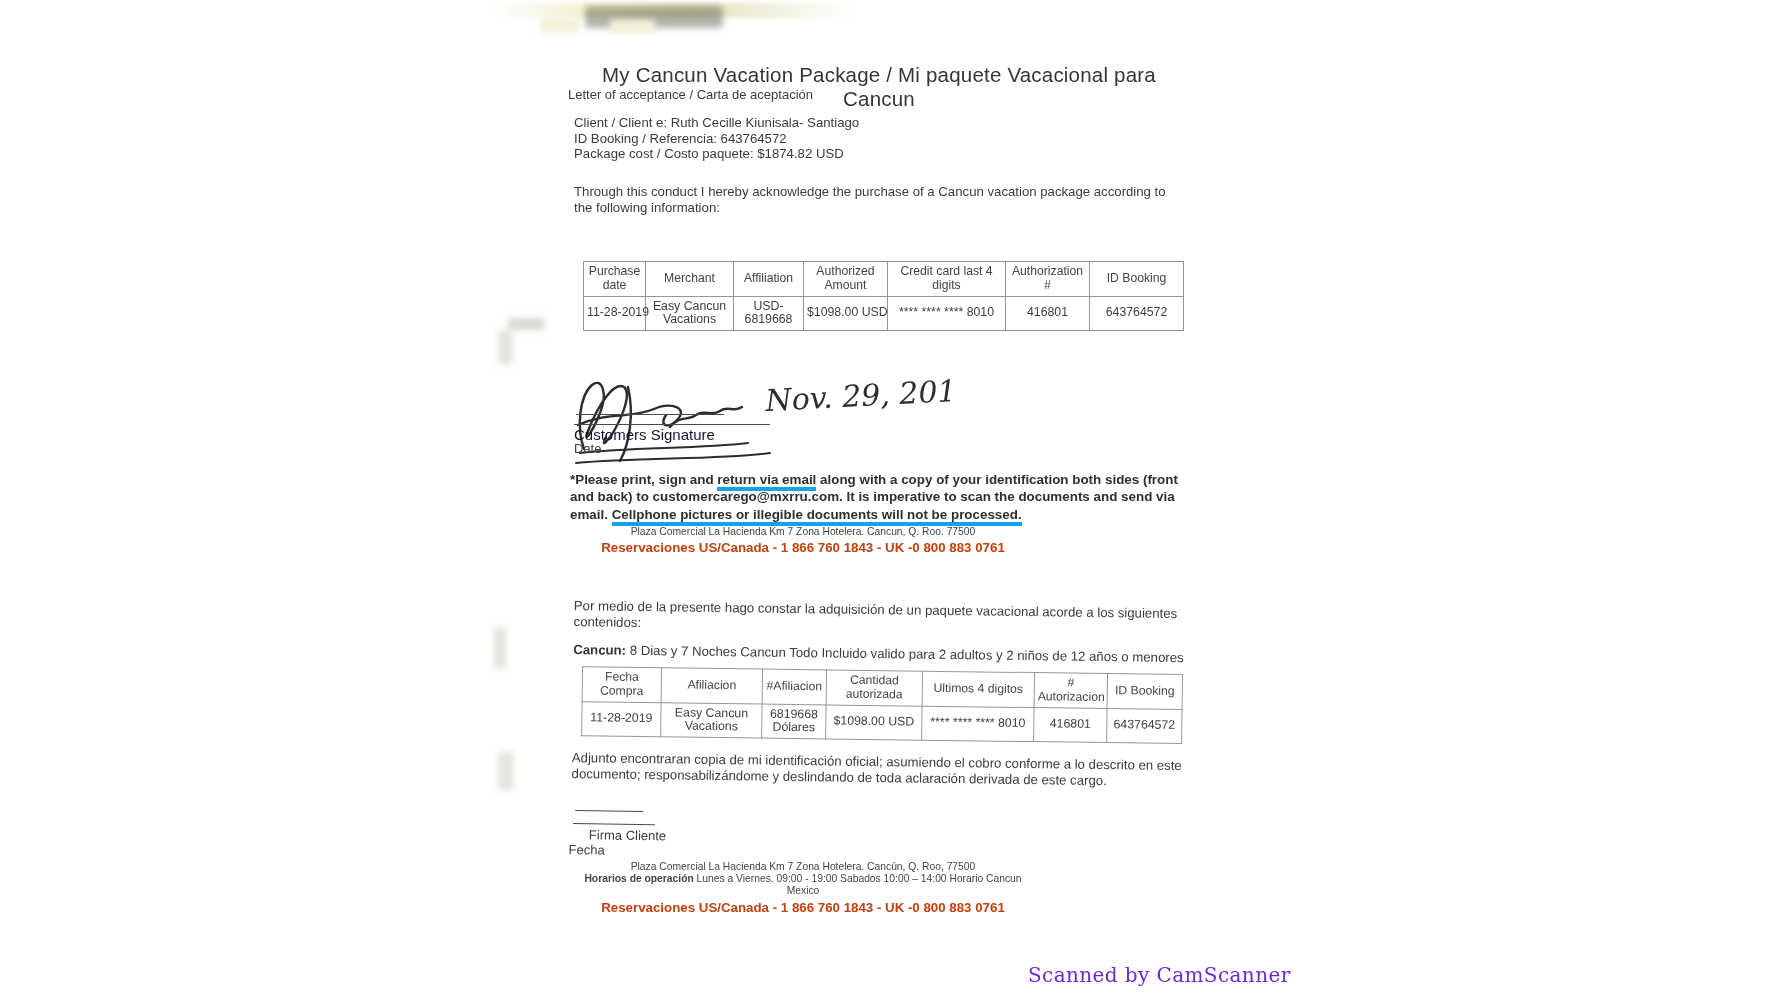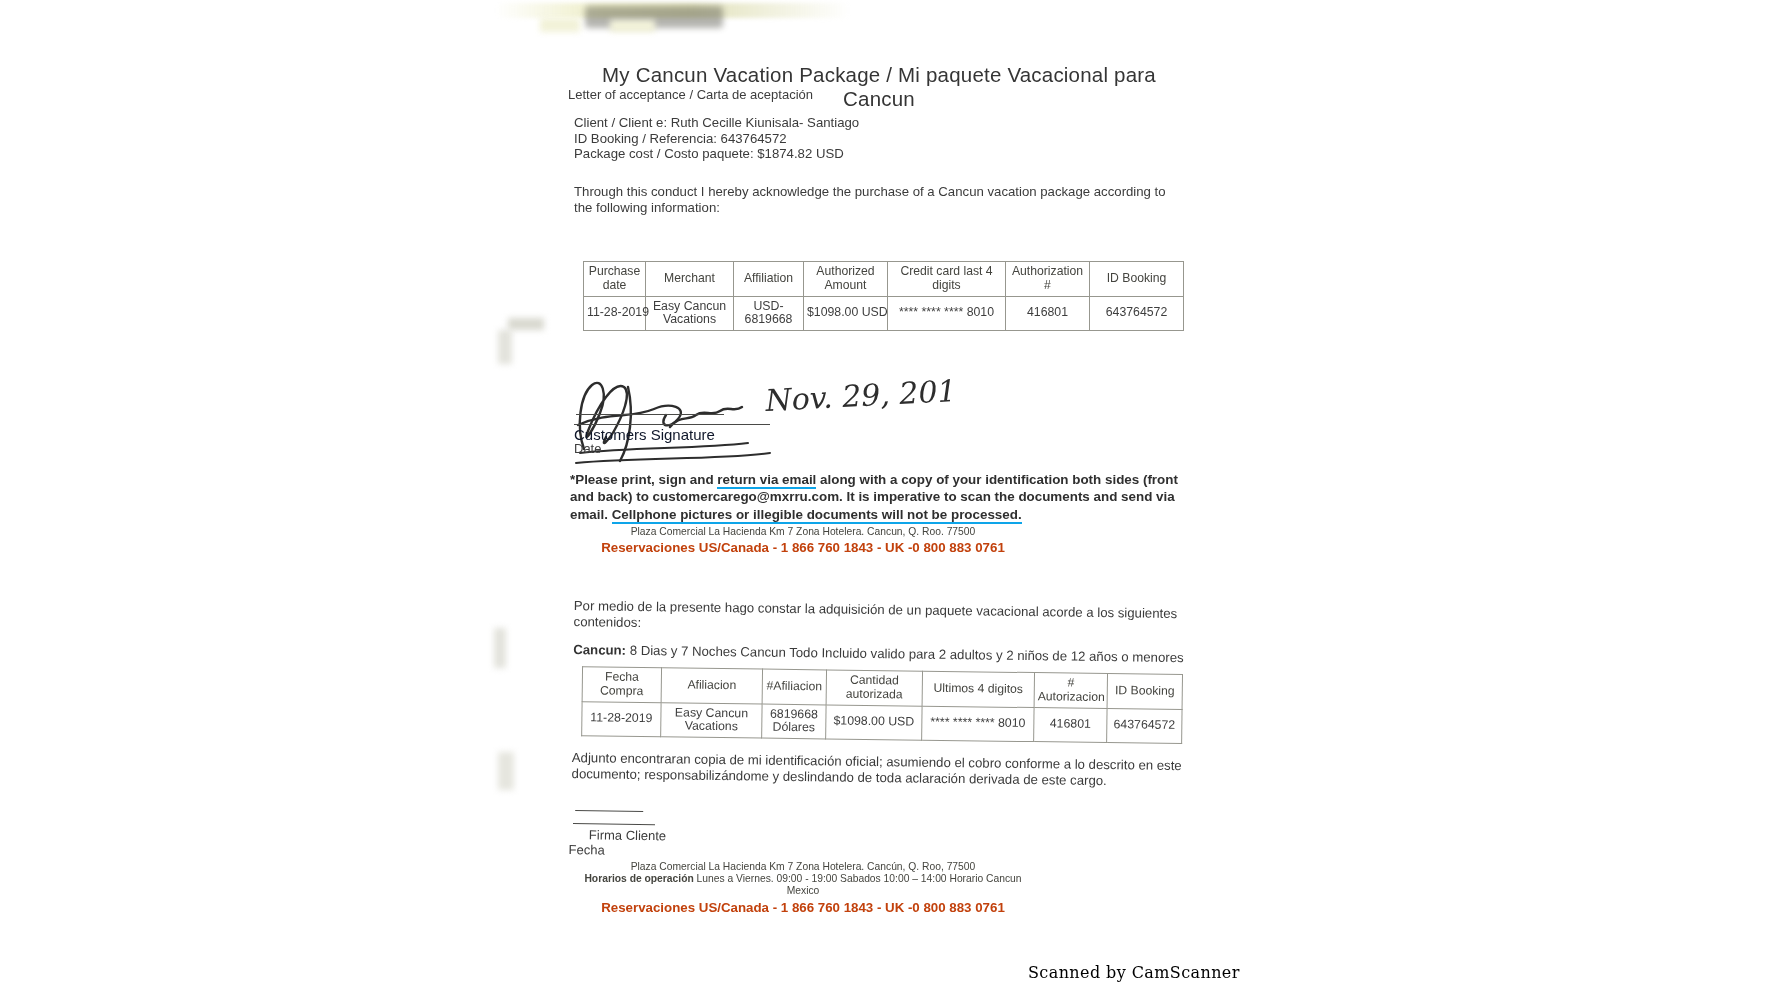--- a/index.html
+++ b/index.html
@@ -22,36 +22,36 @@
   table.sc th{font-size:12.2px;color:#44443f;}
   .t-en{top:261px;left:15px;}
   .nowrap{white-space:nowrap;}
   .sig-svg{top:365px;left:2px;}
   .hline{height:0;border-top:1.6px solid #4a4a47;}
   .l1{top:414px;left:8px;width:148px;}
   .l2{top:424px;left:6px;width:196px;}
   .sig-label{top:426px;left:6px;font-size:15px;color:#0f172a;}
   .date-label{top:441px;left:6px;font-size:13px;color:#3e3e3e;}
   .notice{top:471px;left:2px;width:620px;font-size:13.4px;font-weight:bold;line-height:17.3px;color:#2f2f2f;}
-  .u{border-bottom:2px solid #0ea5e9;}
+  .u{border-bottom:4px solid #0ea5e9;}
   .addr{left:0;width:470px;text-align:center;}
   .addr1{top:526px;}
   .addr2{top:861px;}
   .addr-small{font-size:10.3px;line-height:12.2px;color:#45453f;}
   .addr-bold-line{font-size:13.3px;font-weight:bold;margin-top:2px;color:#c2410c;}
   .spanish-wrap{top:595px;left:0;width:622px;height:270px;transform:rotate(0.75deg);transform-origin:0 0;}
   .sp-intro{top:3px;left:6px;width:612px;}
   .sp-cancun{top:47px;left:6px;width:616px;}
   .t-es{top:71px;left:15px;}
   .sp-attached{top:155px;left:6px;width:616px;}
   .sl1{top:215px;left:10px;width:68px;}
   .sl2{top:228px;left:8px;width:82px;}
   .sp-sig-label{top:232px;left:24px;font-size:13px;}
   .sp-date-label{top:247px;left:4px;font-size:13px;}
-  .watermark{position:absolute;left:1028px;top:963px;font-family:"DejaVu Serif",serif;font-size:16px;color:#000000;letter-spacing:.4px;}
+  .watermark{position:absolute;left:1028px;top:963px;font-family:"DejaVu Serif",serif;font-size:20px;color:#6d28d9;letter-spacing:.4px;}
   
   .art{position:absolute;pointer-events:none;}
   .streak{left:495px;top:3px;width:355px;height:15px;border-radius:8px;filter:blur(2px);
     background:linear-gradient(90deg,rgba(240,240,200,0),#eeeec9 30%,#e2e2bc 55%,rgba(240,240,205,0));}
   .smudge-dark{left:585px;top:6px;width:138px;height:22px;background:#59594e;opacity:.45;filter:blur(3px);border-radius:4px;}
   .blob1{left:540px;top:18px;width:40px;height:14px;background:#f2f2d8;filter:blur(3px);}
   .blob2{left:610px;top:20px;width:45px;height:12px;background:#f4f4da;filter:blur(3px);}
   .edge1{left:498px;top:330px;width:14px;height:34px;background:#e3e3dc;filter:blur(3px);}
   .edge2{left:494px;top:628px;width:12px;height:40px;background:#e3e3dc;filter:blur(3px);}
   .edge3{left:498px;top:752px;width:16px;height:38px;background:#e6e6df;filter:blur(3px);}

